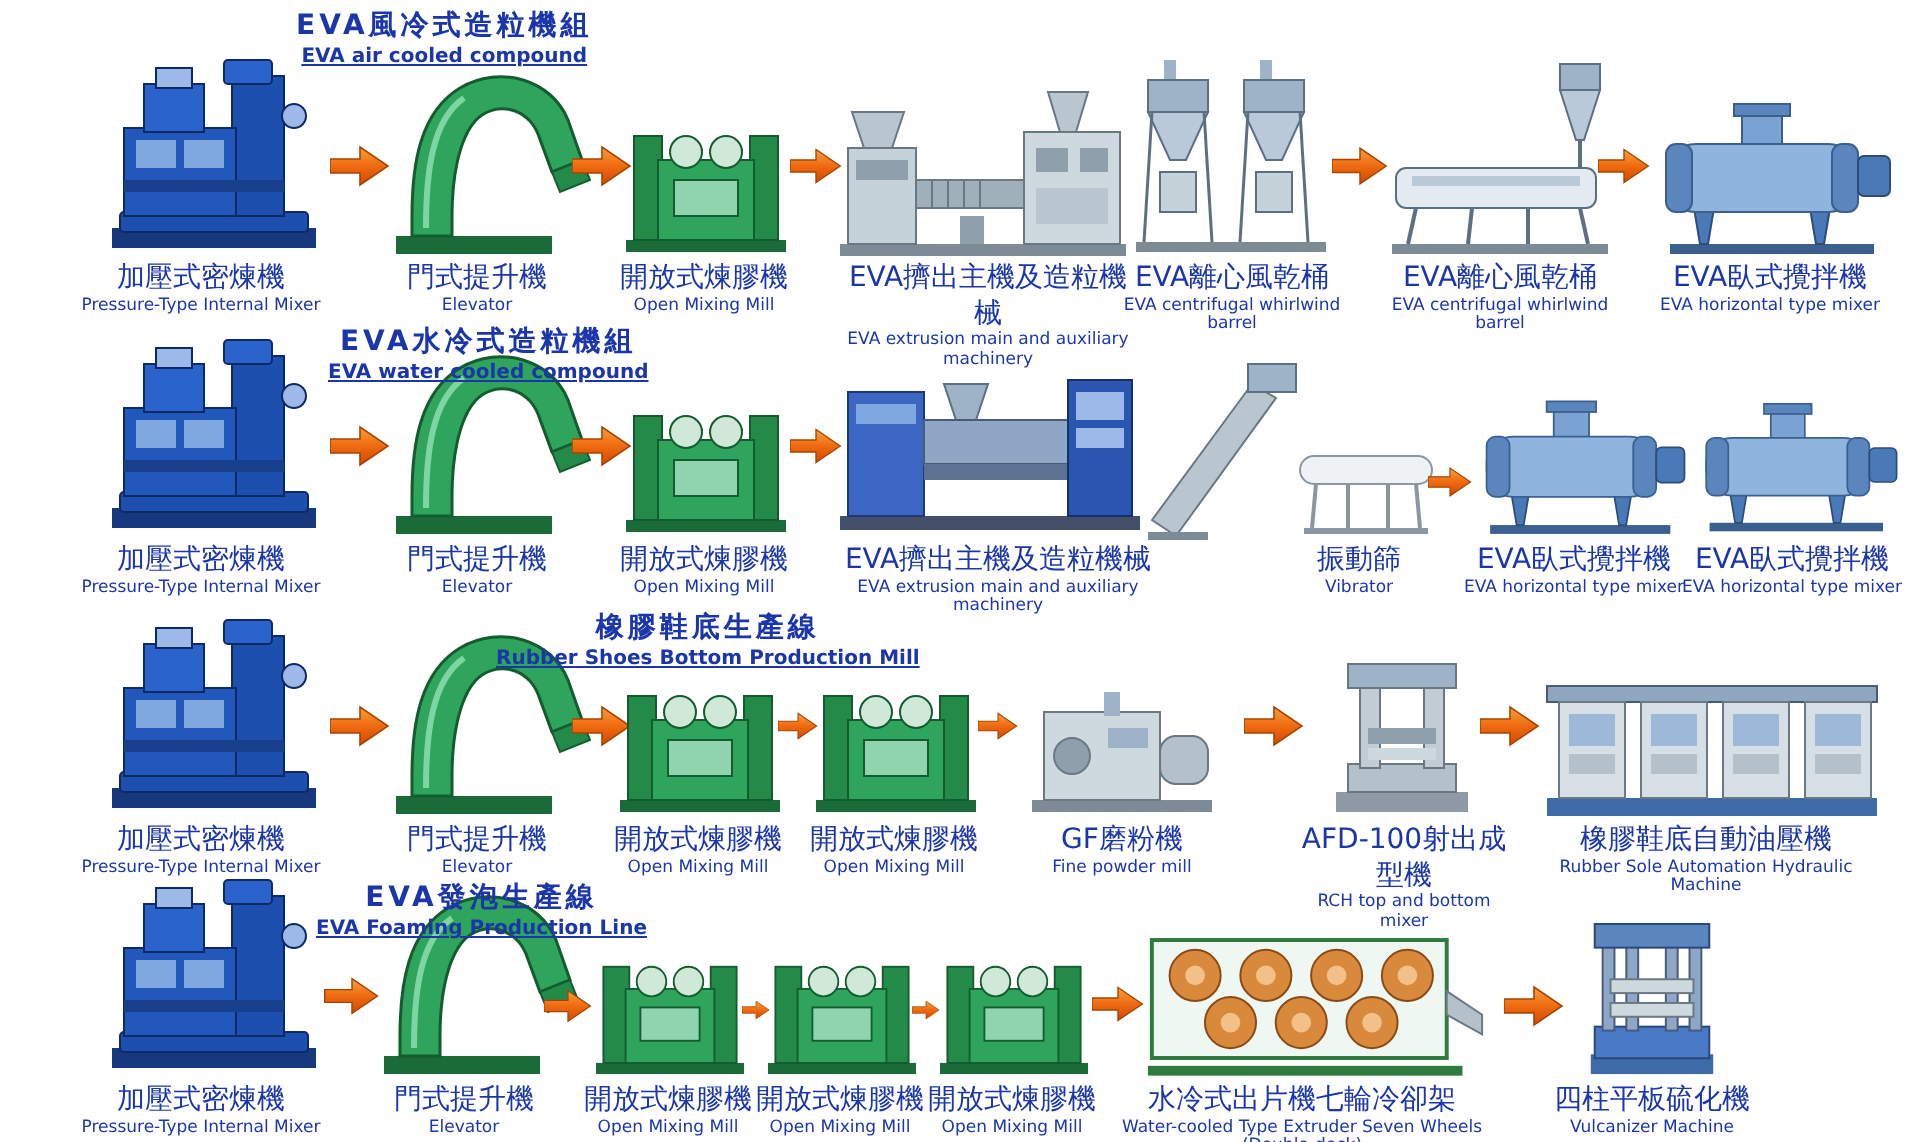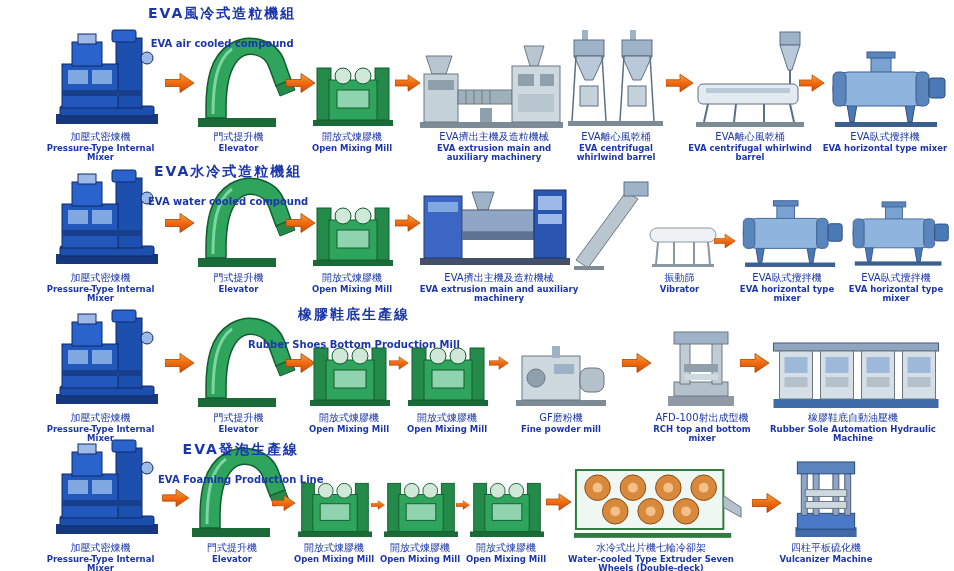--- a/index.html
+++ b/index.html
@@ -8,24 +8,24 @@
     position: relative;
     width: 954px;
     height: 571px;
     background: #ffffff;
     overflow: hidden;
     font-family: "DejaVu Sans", "Liberation Sans", sans-serif;
   }
   .art { position: absolute; left: 0; top: 0; }
   .row-title { position: absolute; color: #1b36aa; white-space: nowrap; text-align: center; }
   .t-zh { font-size: 14px; font-weight: bold; letter-spacing: 2px; line-height: 1.1; }
-  .t-en { font-size: 10px; font-weight: bold; line-height: 1.1; margin-top: 17px; }
+  .t-en { font-size: 10px; font-weight: bold; line-height: 1.1; margin-top: 2px; text-decoration: underline; }
   .label { position: absolute; text-align: center; color: #1b36aa; }
-  .l-zh { font-size: 10px; line-height: 1.25; }
-  .l-en { font-size: 8.5px; font-weight: bold; line-height: 1.15; }
+  .l-zh { font-size: 14px; line-height: 1.25; }
+  .l-en { font-size: 8.5px; font-weight: normal; line-height: 1.15; }
 </style>
 </head>
 <body>
 
 <div class="canvas">
 
   <svg class="art" width="954" height="571" viewBox="0 0 954 571">
     <defs>
       <linearGradient id="agrad" x1="0" y1="0" x2="0" y2="1">
         <stop offset="0" stop-color="#f9a03c"></stop>
@@ -275,21 +275,21 @@
     <use href="#m-arrow" x="546" y="492" width="26" height="20"></use>
     <use href="#m-sevenwheel" x="572" y="460" width="172" height="79"></use>
     <use href="#m-arrow" x="752" y="492" width="30" height="22"></use>
     <use href="#m-vulcanizer" x="790" y="460" width="72" height="79"></use>
   </svg>
 
   <div class="row-title" style="left:148px;top:6px">
     <div class="t-zh">EVA風冷式造粒機組</div>
     <div class="t-en">EVA air cooled compound</div>
   </div>
-  <div class="row-title" style="left:148px;top:164px">
+  <div class="row-title" style="left:164px;top:164px">
     <div class="t-zh">EVA水冷式造粒機組</div>
     <div class="t-en">EVA water cooled compound</div>
   </div>
   <div class="row-title" style="left:248px;top:307px">
     <div class="t-zh">橡膠鞋底生產線</div>
     <div class="t-en">Rubber Shoes Bottom Production Mill</div>
   </div>
   <div class="row-title" style="left:158px;top:442px">
     <div class="t-zh">EVA發泡生產線</div>
     <div class="t-en">EVA Foaming Production Line</div>

